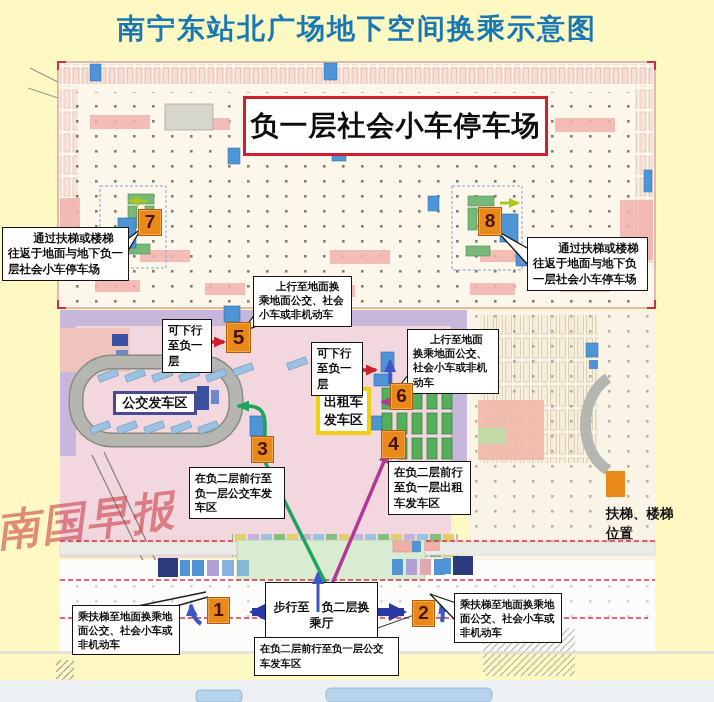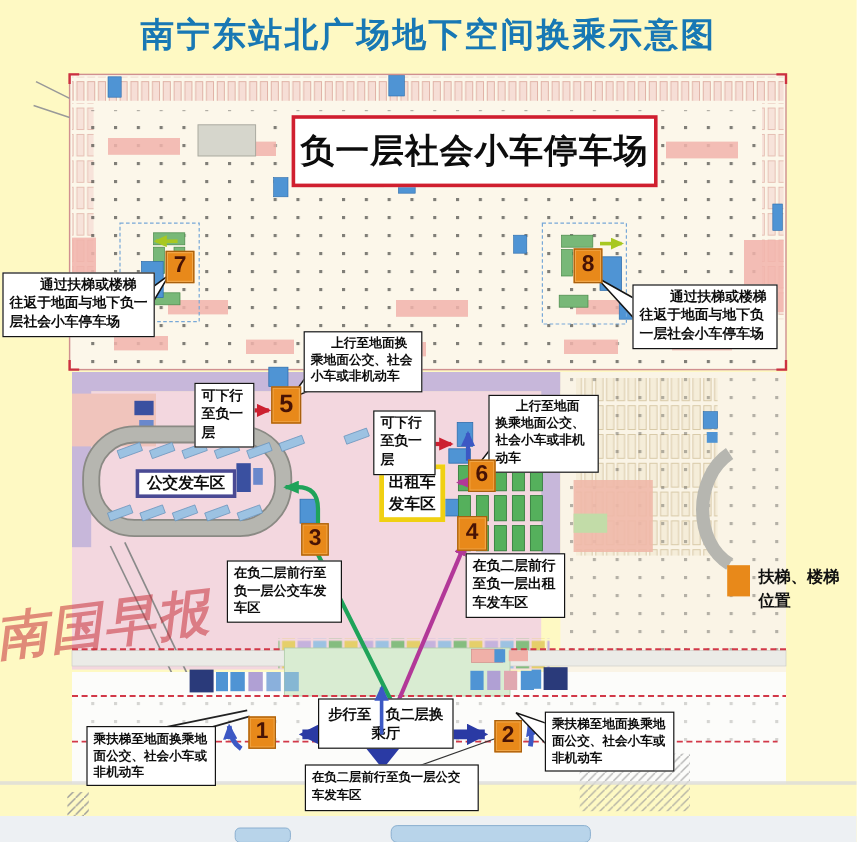--- a/index.html
+++ b/index.html
@@ -19,21 +19,21 @@
   .indent2{text-indent:2.2em;}
   .indent15{text-indent:1.6em;font-family:Liberation Mono, monospace;}
   #co-stairs-left{left:2px;top:227px;width:127px;}
   #co-stairs-right{left:527px;top:237px;width:121px;}
   #co-up-center{left:253px;top:276px;width:99px;font-size:10.6px;}
   #co-down-left{left:162px;top:319px;width:50px;}
   #co-down-right{left:311px;top:342px;width:52px;}
   #co-up-right{left:407px;top:329px;width:92px;font-size:10.6px;}
   #co-b2bus{left:189px;top:467px;width:96px;font-size:11px;}
   #co-b2taxi{left:388px;top:461px;width:83px;}
-  #co-walk{left:265px;top:582px;width:113px;font-size:12px;text-align:center;padding:4px 2px;}
+  #co-walk{left:265px;top:582px;width:113px;font-size:12px;text-align:center;padding:16px 2px;}
   #co-exit-left{left:72px;top:605px;width:108px;font-size:10.5px;}
   #co-exit-right{left:454px;top:593px;width:108px;font-size:10.5px;}
   #co-notice{left:254px;top:637px;width:145px;font-size:10.3px;line-height:1.5;}
   
   #parking-label{position:absolute;left:243px;top:96px;width:305px;height:60px;z-index:20;
       background:#fff;border:3px solid #d01f2f;color:#0d0d0d;font-weight:bold;font-size:28px;
       display:flex;align-items:center;justify-content:center;box-sizing:border-box;letter-spacing:1px;}
   #bus-label{position:absolute;left:113px;top:391px;width:84px;height:24px;z-index:20;
       background:#fff;border:3px solid #4a4a94;color:#0d0d0d;font-weight:bold;font-size:13px;
       display:flex;align-items:center;justify-content:center;box-sizing:border-box;}
@@ -47,21 +47,21 @@
       z-index:25;box-shadow:inset 0 0 0 1px rgba(255,220,160,.35);}
   #m1{left:207px;top:597px;}
   #m2{left:412px;top:600px;}
   #m3{left:251px;top:436px;}
   #m4{left:381px;top:430px;width:23px;height:27px;line-height:26px;}
   #m5{left:226px;top:322px;width:23px;height:29px;line-height:28px;font-size:21px;}
   #m6{left:390px;top:383px;}
   #m7{left:138px;top:209px;width:22px;}
   #m8{left:478px;top:207px;width:22px;height:27px;line-height:26px;}
   
-  #legend{position:absolute;left:606px;top:471px;display:flex;gap:7px;z-index:20;}
+  #legend{position:absolute;left:606px;top:471px;display:flex;gap:7px;z-index:20;flex-direction:column;}
   #legend .swatch{width:19px;height:26px;background:#e8891a;flex:0 0 auto;}
   #legend .lg-text{font-size:13.5px;font-weight:bold;color:#111;width:76px;line-height:1.45;}
   
   #walk-arrow-svg{position:absolute;left:300px;top:558px;z-index:30;}
 </style>
 </head>
 <body>
 
 <div id="app">
 

